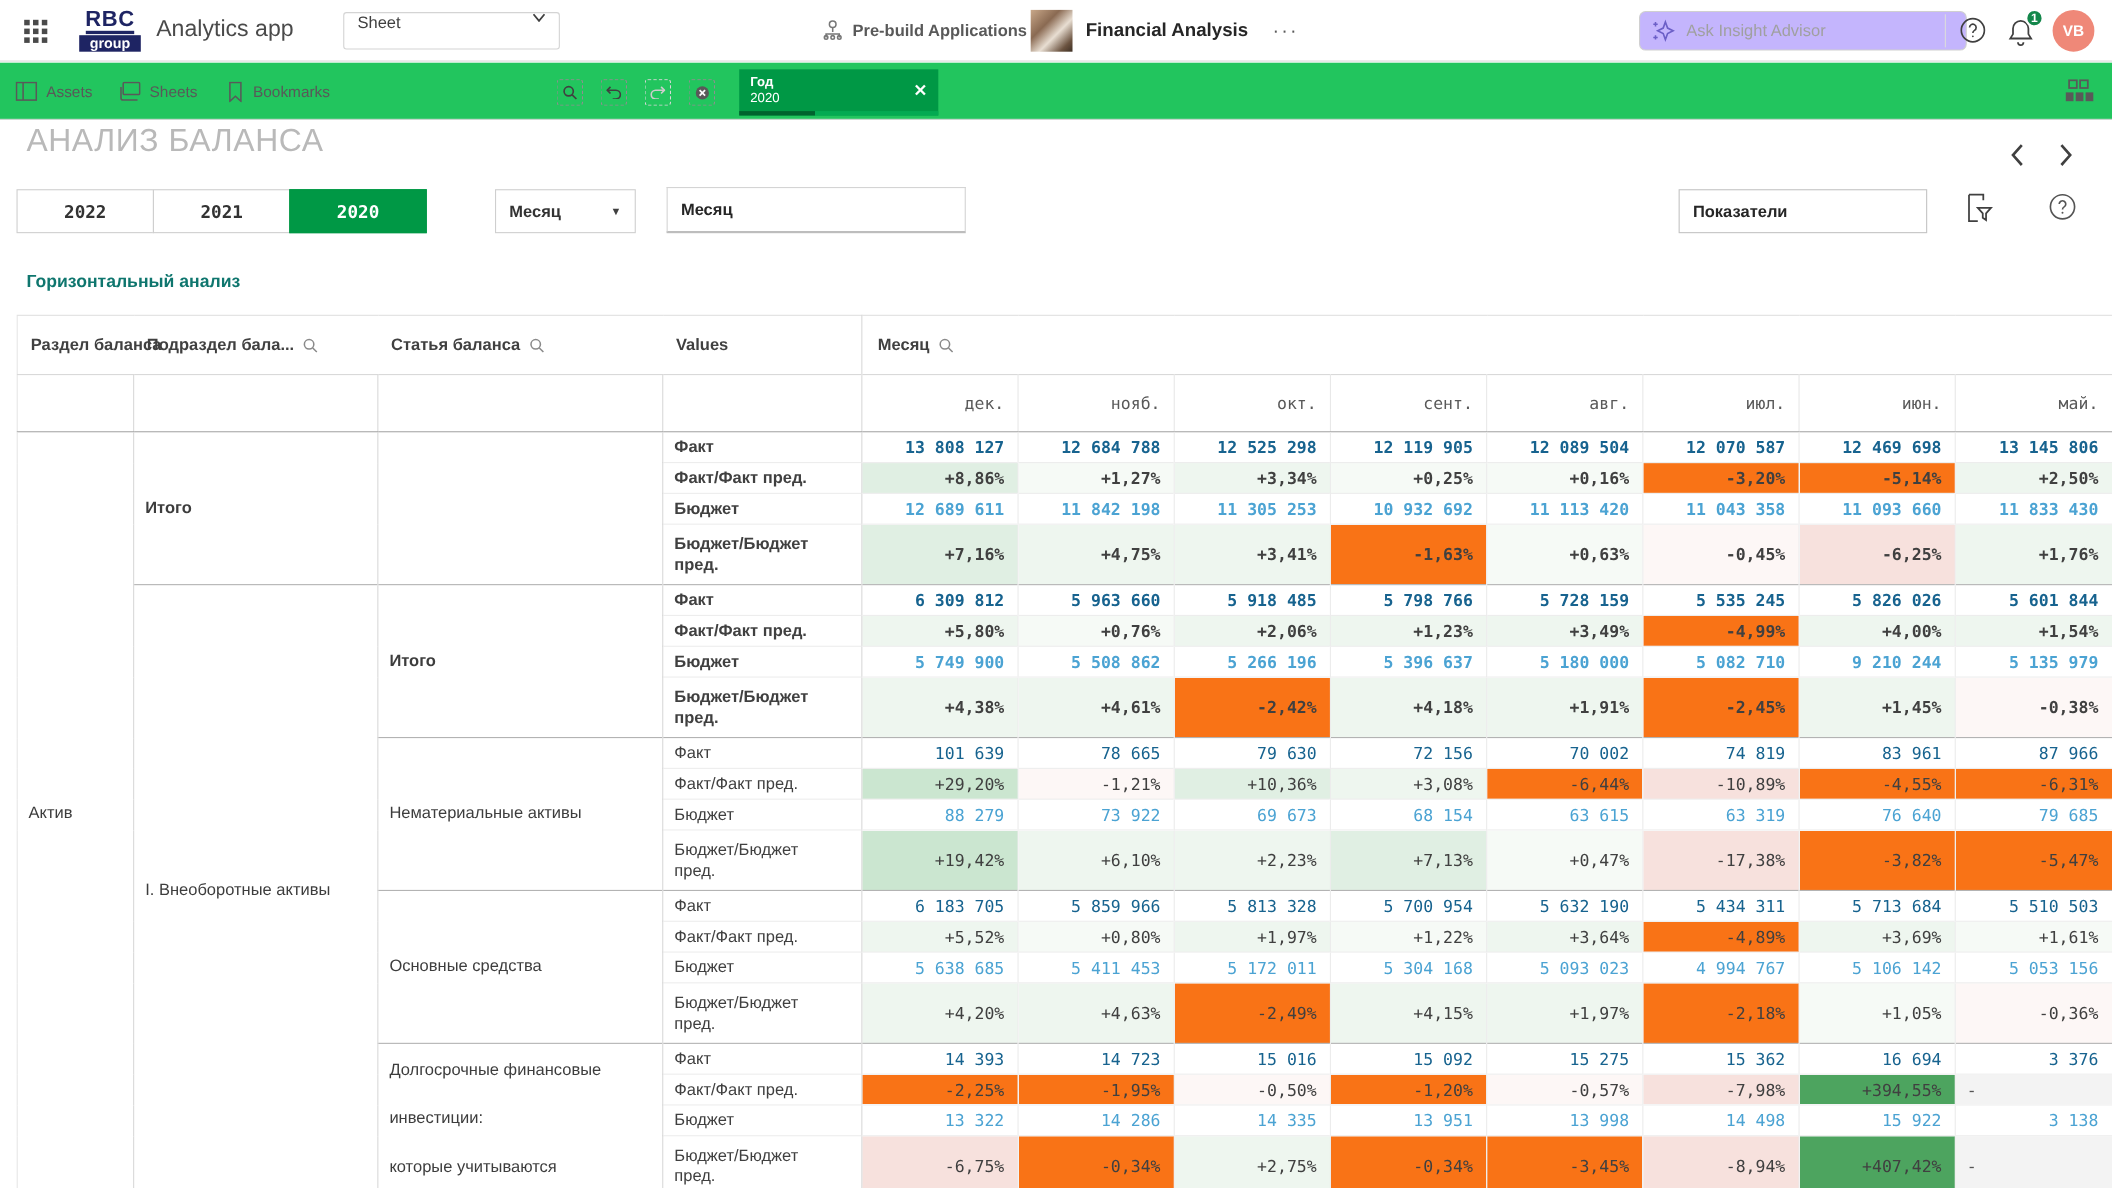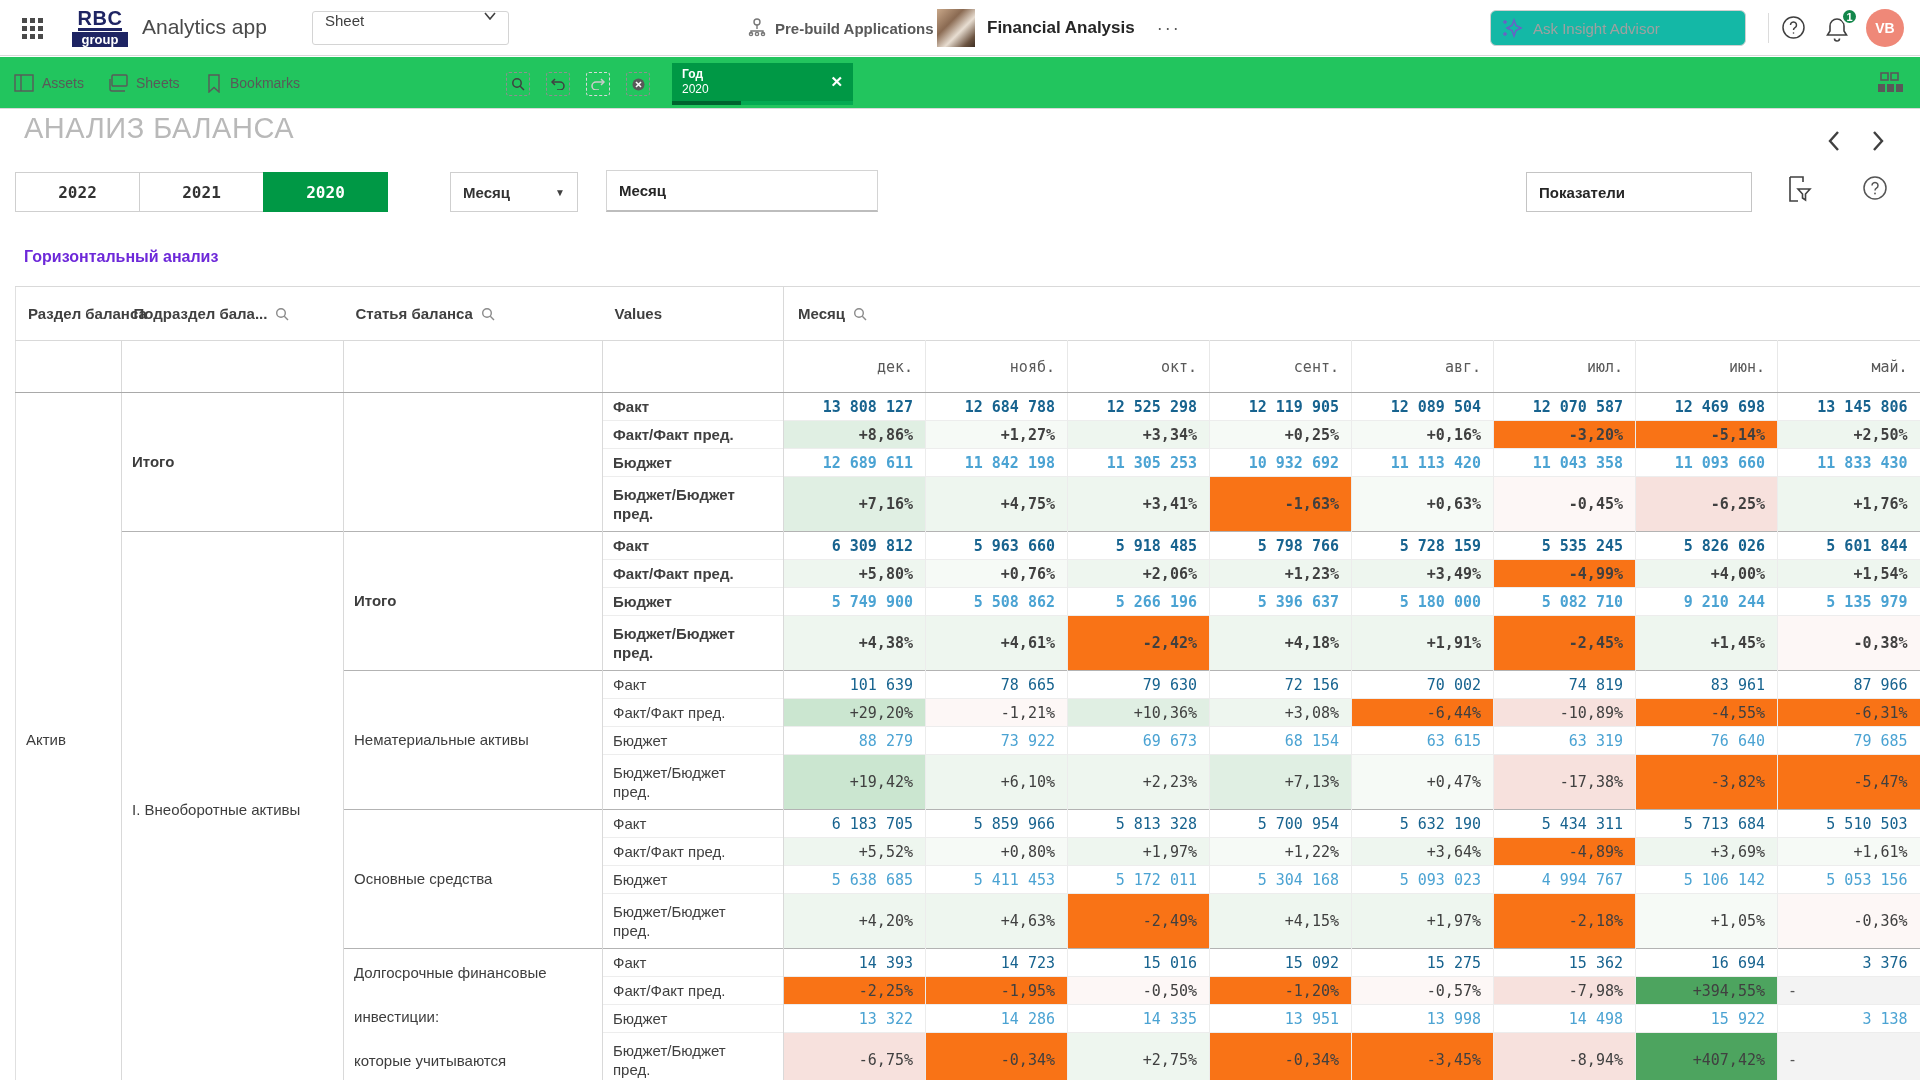--- a/index.html
+++ b/index.html
@@ -21,22 +21,22 @@
     border:1px solid #d4d4d4; border-radius:3px; background:#fff; display:flex;
     align-items:flex-start; padding:0 12px; cursor:pointer; }
   .sheetsel span { flex:1; font-size:15px; color:#404040; }
   .prebuild { position:absolute; left:747px; top:17px; display:flex; align-items:flex-end;
     gap:8px; color:#595959; font-size:15px; font-weight:600; cursor:pointer; }
   .fagroup { position:absolute; left:937px; top:9px; display:flex; align-items:center; gap:12px; }
   .thumb { width:38px; height:38px; background:
       linear-gradient(135deg,#c9a88a 0%,#8a6a52 35%,#e8ded2 60%,#6b5340 85%,#3d2f24 100%); }
   .faname { font-size:17px; font-weight:bold; color:#262626; }
   .moredots { font-size:18px; color:#595959; letter-spacing:2px; cursor:pointer; margin-left:10px; }
-  .askbox { position:absolute; left:1490px; top:10px; width:256px; height:36px;
-    border:1px solid #d0d0d0; border-radius:6px; background:#14b8a6; display:flex;
+  .askbox { position:absolute; left:1490px; top:10px; width:298px; height:36px;
+    border:1px solid #d0d0d0; border-radius:6px; background:#c4b5fd; display:flex;
     align-items:center; padding:0 10px; gap:10px; }
   .askbox input { border:none; outline:none; font-size:15px; color:#404040; width:170px;
     font-family:"Liberation Sans",sans-serif; background:transparent; }
   .askbox input::placeholder { color:#a0a0a0; }
   .tb-divider { position:absolute; left:1768px; top:13px; width:1px; height:30px; background:#dcdcdc; }
   .helpbtn { position:absolute; left:1781px; top:15px; width:25px; height:25px; cursor:pointer; }
   .bellwrap { position:absolute; left:1824px; top:15px; width:30px; height:28px; cursor:pointer; }
   .badge { position:absolute; right:-4px; top:-7px; min-width:17px; height:17px; border-radius:9px;
     background:#13874b; border:2px solid #fff; color:#fff; font-size:11px; font-weight:bold;
     display:flex; align-items:center; justify-content:center; padding:0 3px; }
@@ -86,21 +86,21 @@
   .mbox { position:absolute; left:606px; top:170px; width:272px; height:42px; background:#fff;
     border:1px solid #d4d4d4; border-bottom:2px solid #bdbdbd; display:flex; align-items:center;
     padding:0 12px; font-size:15px; font-weight:bold; color:#262626; cursor:pointer; }
   .indbox { position:absolute; left:1526px; top:172px; width:226px; height:40px; background:#fff;
     border:1px solid #c4c4c4; display:flex; align-items:center; padding:0 12px;
     font-size:15px; font-weight:bold; color:#262626; cursor:pointer; }
   .filterdoc { position:absolute; left:1786px; top:175px; cursor:pointer; }
   .helpcirc { position:absolute; left:1862px; top:175px; cursor:pointer; }
 
   .sectiontitle { position:absolute; left:24px; top:248px; font-size:16px; font-weight:bold;
-    color:#6d28d9; }
+    color:#0f766e; }
 
   
   .tablewrap { position:absolute; left:15px; top:286px; width:1905px; height:794px;
     overflow:hidden; }
   table.pivot { table-layout:fixed; border-collapse:collapse; width:1904px;
     border-left:1px solid #e0e0e0; }
   .pivot th, .pivot td { overflow:hidden; }
   .pivot thead th { border-top:1px solid #d9d9d9; background:#fff; font-weight:bold;
     text-align:left; vertical-align:middle; }
   .hband1 th { height:54px; }

